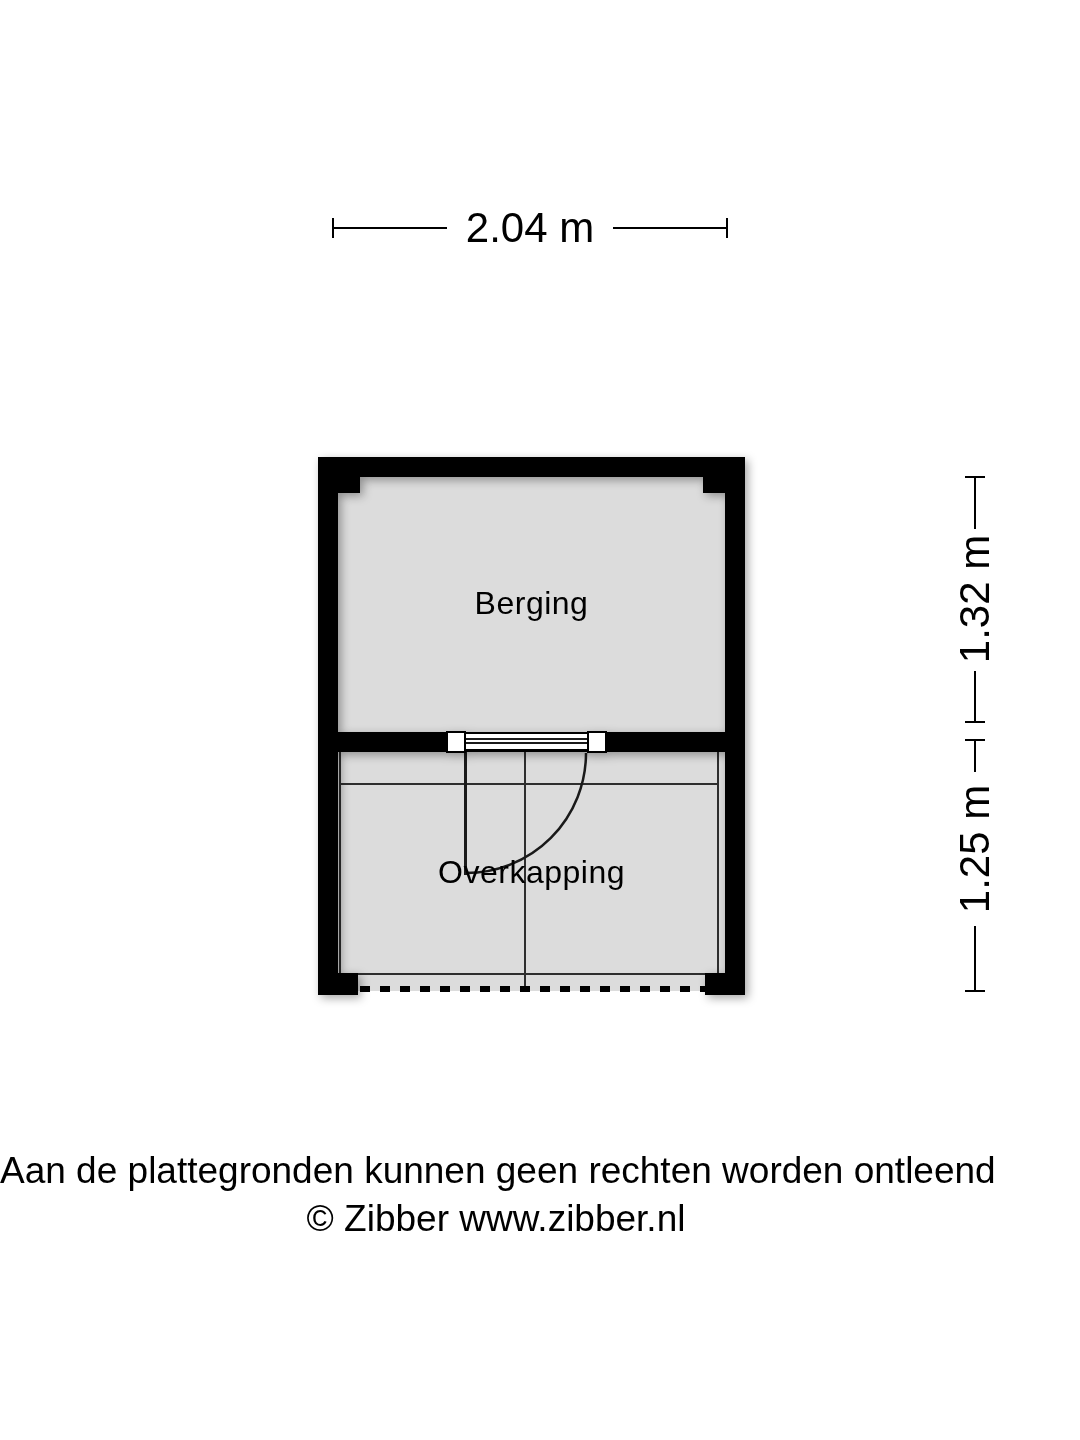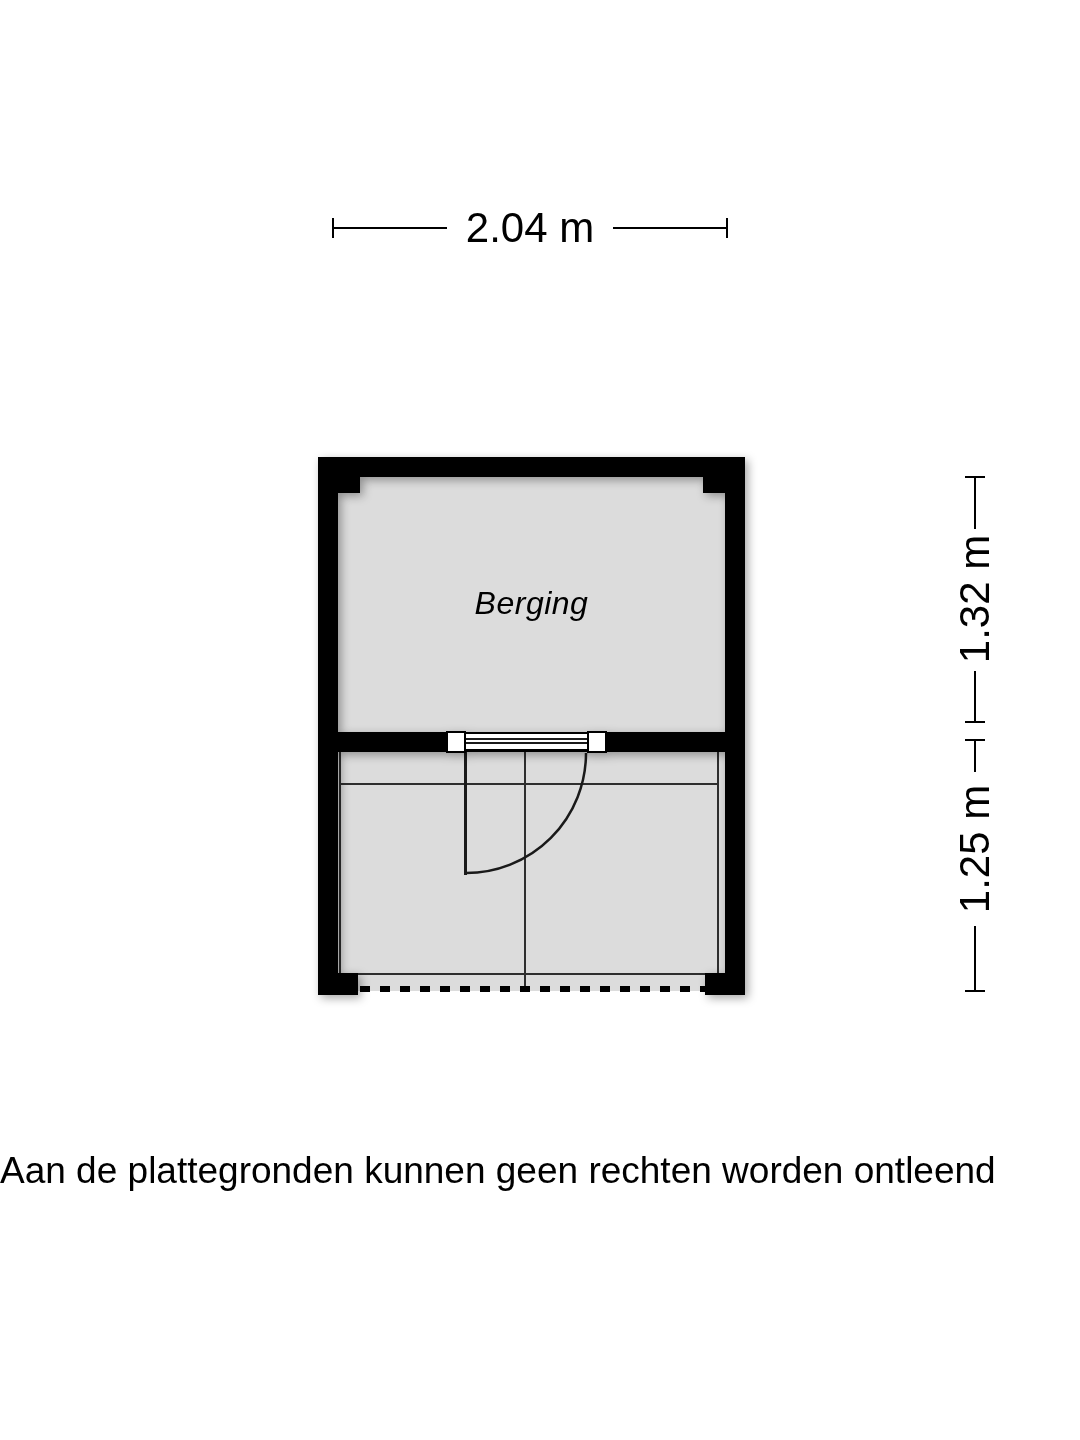--- a/index.html
+++ b/index.html
@@ -81,21 +81,20 @@
   }
   .door-arc-svg { position: absolute; left: 148px; top: 296px; overflow: visible; }
 
   .room-label {
     position: absolute;
     left: 20px; width: 387px;
     text-align: center;
     font-size: 32px;
     letter-spacing: 0.5px;
     color: #000;
-    font-style: italic;
   }
 
   
   #footer {
     position: absolute;
     left: 0; top: 1147px;
     width: 992px;
     text-align: center;
     font-size: 37px;
     line-height: 48px;
@@ -163,19 +162,21 @@
 
       <div class="post" style="left:128px; top:274px;"></div>
       <div class="post" style="left:269px; top:274px;"></div>
       <div class="window-frame">
         <div class="pane" style="top:4px;"></div>
         <div class="pane" style="top:8px;"></div>
       </div>
     </div>
 
     <div class="room-label" style="top:128px;">Berging</div>
+    <div class="room-label" style="top:397px;">Overkapping</div>
   </div>
 
   <div id="footer">
     <div>Aan de plattegronden kunnen geen rechten worden ontleend</div>
+    <div>© Zibber www.zibber.nl</div>
   </div>
 
 </div>
 
 </body></html>

